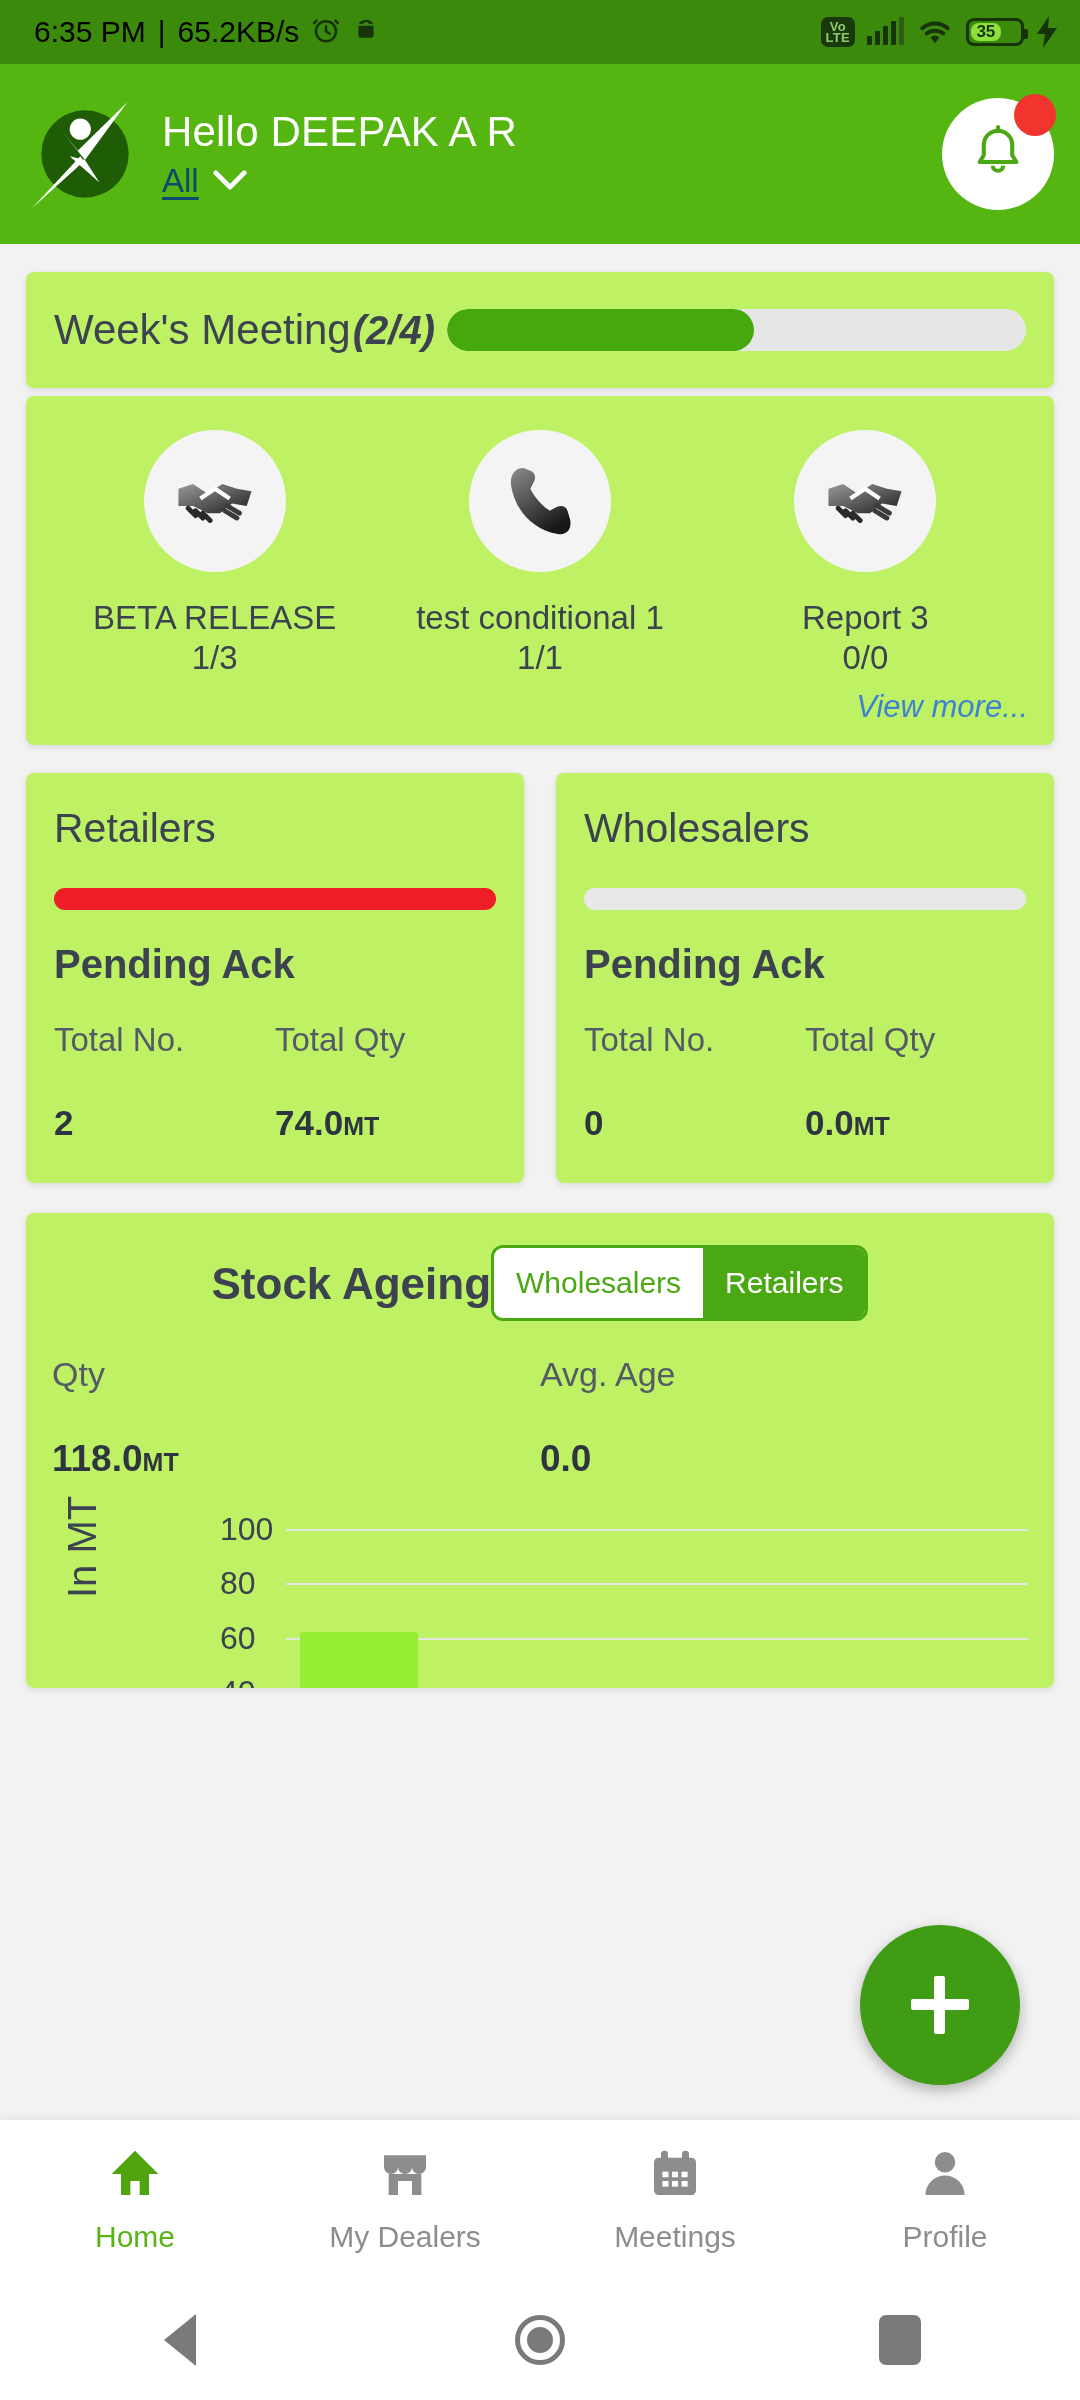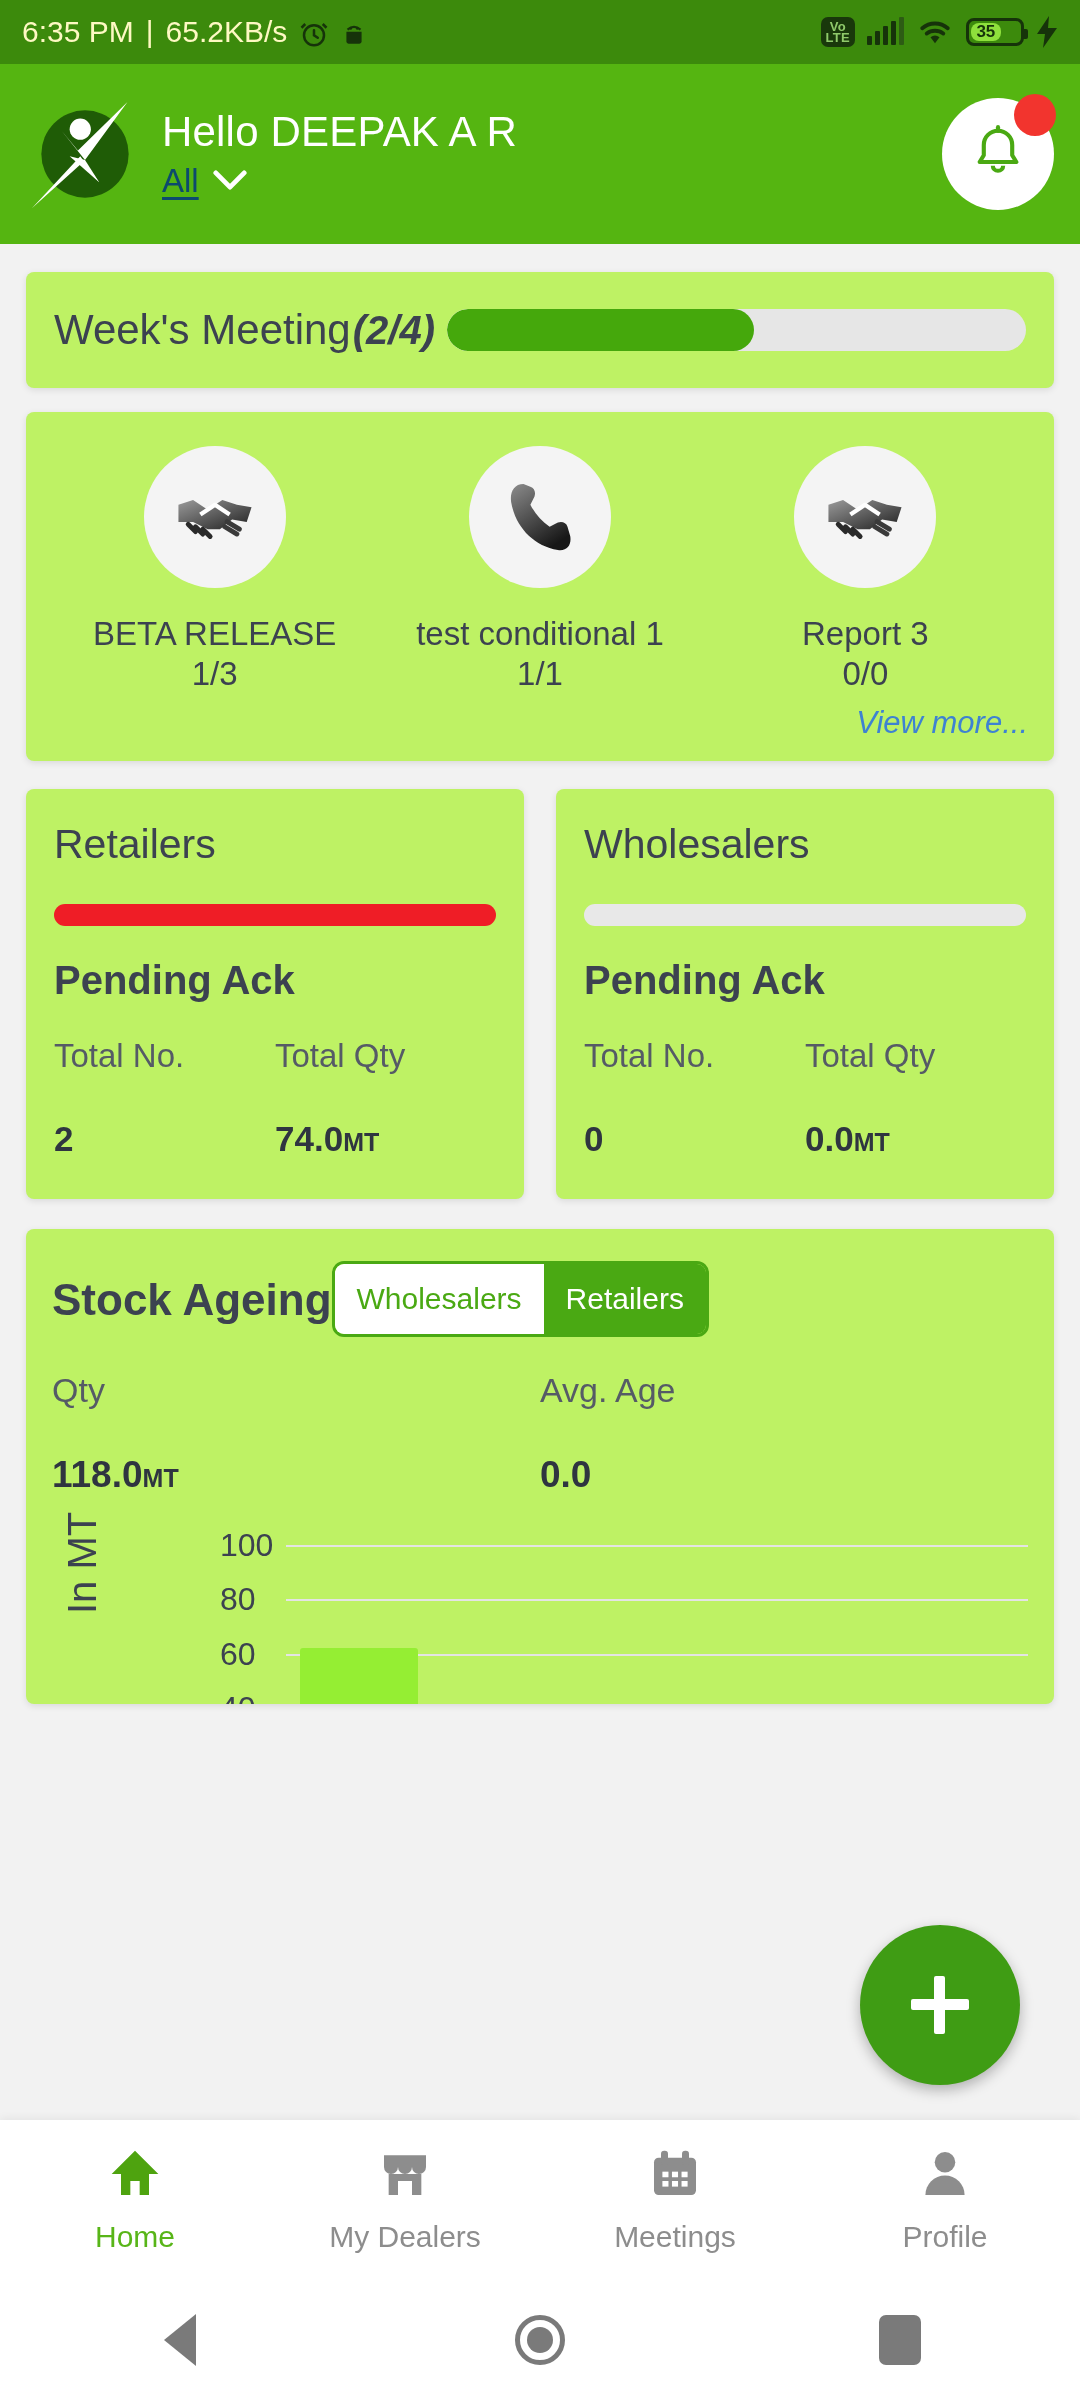--- a/index.html
+++ b/index.html
@@ -10,21 +10,21 @@
     overflow:hidden;
     position:relative;
   }
 
   
   .statusbar{
     height:64px; background:#3c8a0c; color:#16330a;
     display:flex; align-items:center; justify-content:space-between;
     padding:0 22px;
   }
-  .sb-left{ display:flex; align-items:flex-end; gap:12px; font-size:30px; font-weight:400; color:#fef9c3; }
+  .sb-left{ display:flex; align-items:flex-start; gap:12px; font-size:30px; font-weight:400; color:#000000;margin-left:12px; }
   .sb-right{ display:flex; align-items:center; gap:12px; }
   .volte{
     background:#19380b; color:#8fc96a; border-radius:7px;
     font-size:13px; line-height:11px; font-weight:700;
     padding:4px 5px; text-align:center; letter-spacing:.3px;
   }
   .signal{ display:flex; align-items:flex-end; gap:3px; height:26px; }
   .signal i{ width:5px; background:#16330a; display:block; border-radius:1px; }
   .signal i:nth-child(1){height:9px;} .signal i:nth-child(2){height:14px;}
   .signal i:nth-child(3){height:19px;} .signal i:nth-child(4){height:24px;}
@@ -62,21 +62,21 @@
   .card{ background:#bef264; border-radius:8px; box-shadow:0 2px 7px rgba(0,0,0,.10); }
 
   
   .week{ margin-top:10px; padding:34px 28px; display:flex; align-items:center; }
   .week .t1{ font-size:42px; color:#3c4250; font-weight:400; white-space:nowrap; }
   .week .t2{ font-size:40px; color:#3c4250; font-weight:700; font-style:italic; margin-left:2px; }
   .prog{ flex:1; height:42px; background:#e6e6e6; border-radius:21px; margin-left:12px; overflow:hidden; }
   .prog .bar{ height:100%; background:#45a80c; border-radius:21px; }
 
   
-  .reports{ margin-top:24px; padding:34px 26px 20px 26px; }
+  .reports{ margin-top:8px; padding:34px 26px 20px 26px; }
   .rrow{ display:flex; }
   .ritem{ flex:1; display:flex; flex-direction:column; align-items:center; }
   .rcircle{
     width:142px; height:142px; border-radius:50%; background:#f4f4f4;
     display:flex; align-items:center; justify-content:center; margin-bottom:26px;
   }
   .rlabel{ font-size:33px; color:#3c4250; text-align:center; line-height:1.22; }
   .viewmore{ text-align:right; margin-top:10px; }
   .viewmore span{ color:#3e82d2; font-size:31px; font-style:italic; }
 
@@ -89,21 +89,21 @@
   .pbar.gray{ background:#e8e8e8; }
   .pack{ font-size:40px; color:#3c4250; font-weight:600; margin-bottom:34px; }
   .ptbl{ display:flex; }
   .ptbl .col{ flex:1; }
   .ptbl .hd{ font-size:33px; color:#555b66; font-weight:400; margin-bottom:44px; }
   .ptbl .vl{ font-size:35px; color:#2f3540; font-weight:700; }
   .ptbl .vl small{ font-size:25px; font-weight:700; }
 
   
   .stock{ margin-top:30px; padding:32px 26px 0 26px; position:relative; overflow:hidden; height:475px;}
-  .sthead{ display:flex; align-items:flex-start; justify-content:flex-start; }
+  .sthead{ display:flex; align-items:flex-start; justify-content:center; }
   .sthead h2{ font-size:44px; color:#3c4250; font-weight:700; padding-top:14px; }
   .toggle{ display:flex; border:3px solid #4aa913; border-radius:12px; overflow:hidden; }
   .toggle div{ font-size:30px; padding:18px 22px; }
   .toggle .off{ background:#fff; color:#4aa913; }
   .toggle .on{ background:#4aa913; color:#fff; }
   .stmetrics{ display:flex; margin-top:34px; }
   .stmetrics .m{ flex:1; }
   .stmetrics .m .k{ font-size:34px; color:#555b66; margin-bottom:44px; }
   .stmetrics .m .v{ font-size:37px; color:#2f3540; font-weight:700; }
   .stmetrics .m .v small{ font-size:25px; }

